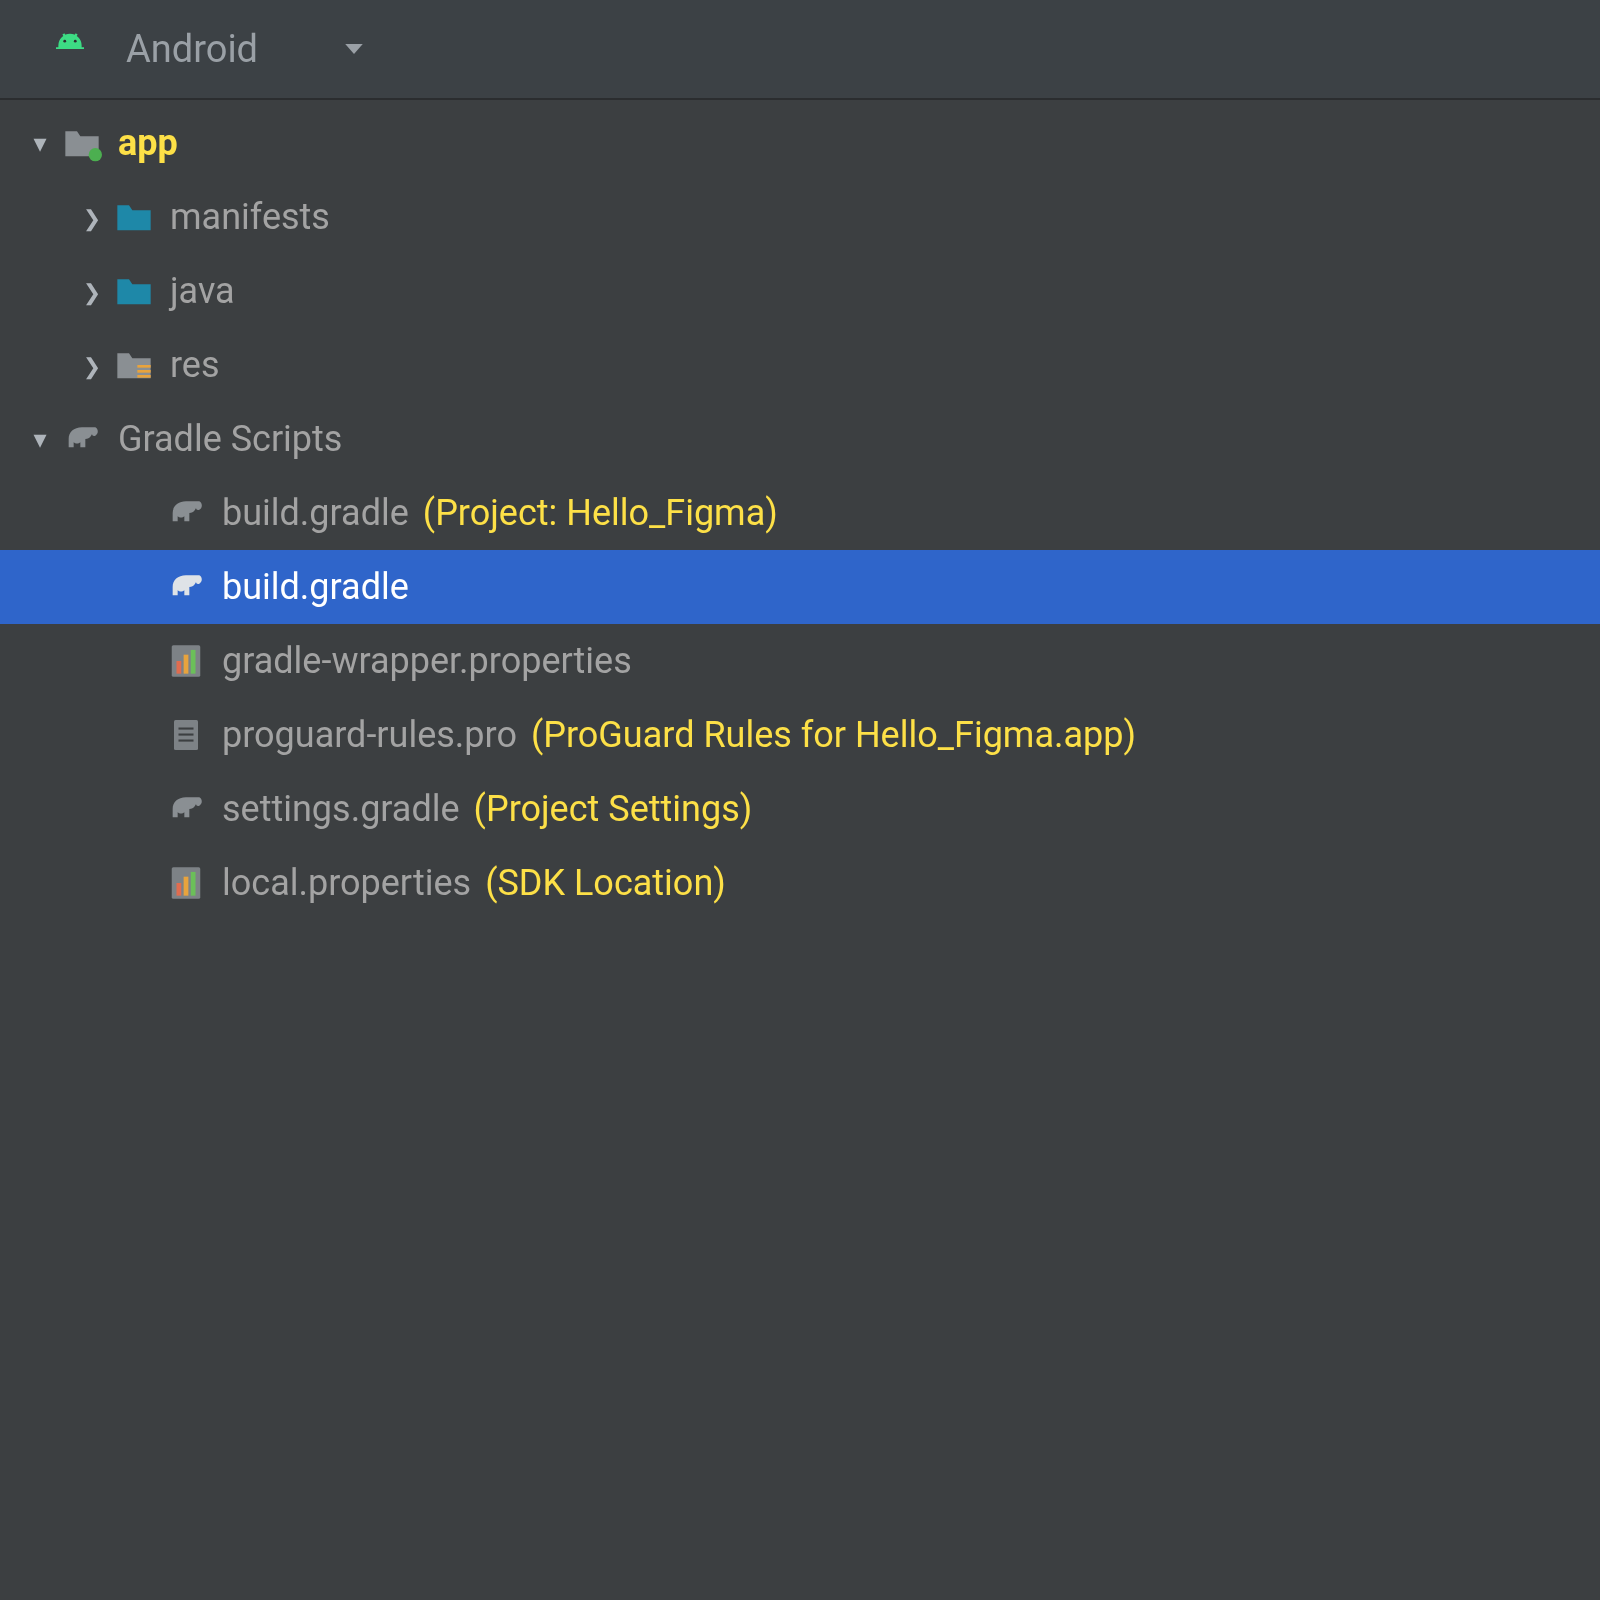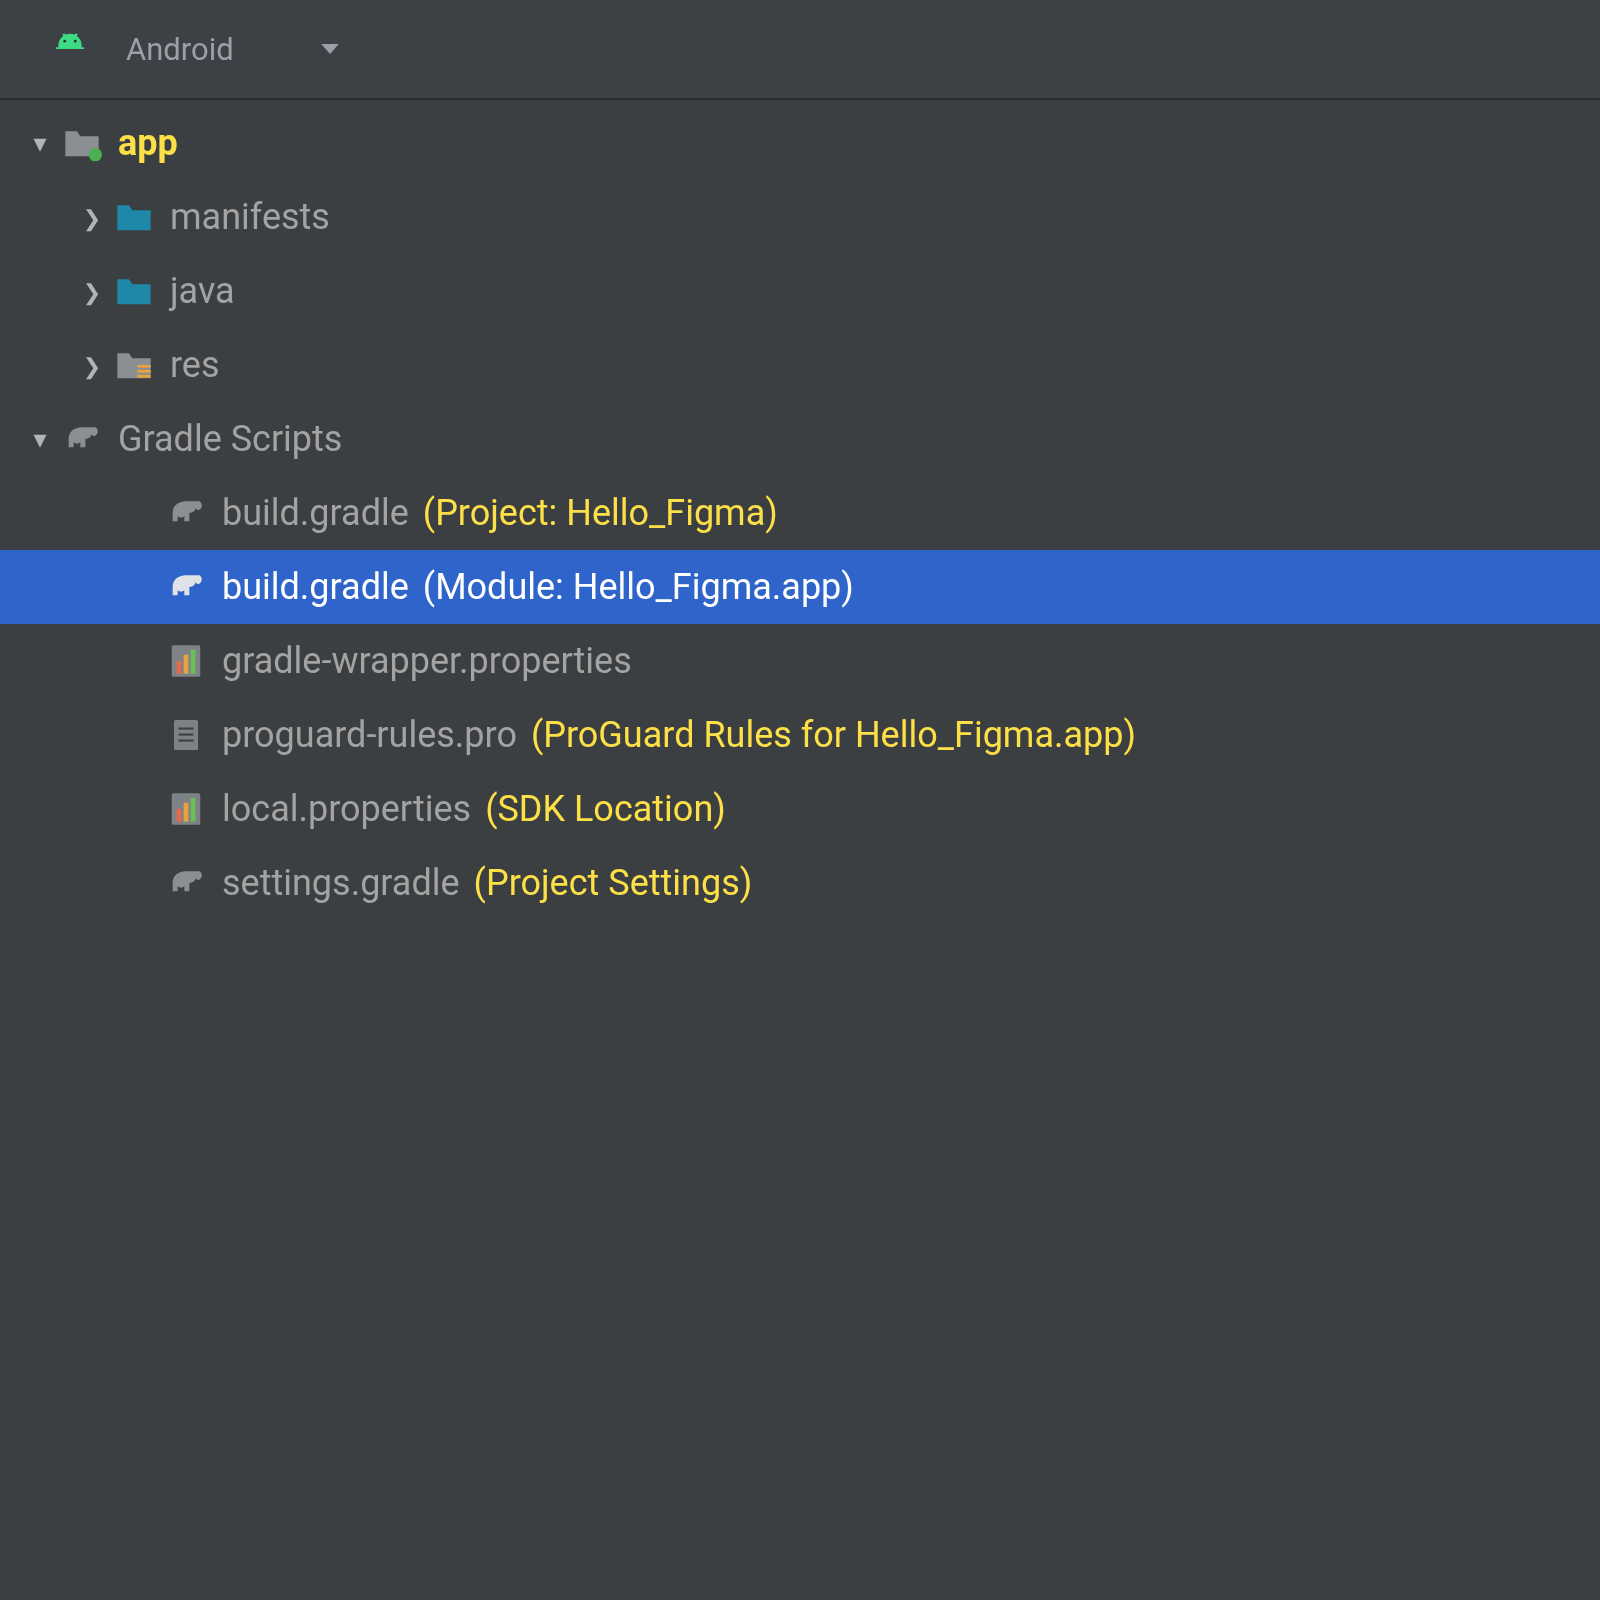--- a/index.html
+++ b/index.html
@@ -12,21 +12,21 @@
   }
   .header {
     height: 100px;
     background: #3c4145;
     border-bottom: 2px solid #2b2d2f;
     display: flex;
     align-items: center;
     padding-left: 48px;
     gap: 20px;
   }
-  .header .label { color: #9aa0a6; font-size: 31px; }
+  .header .label { color: #9aa0a6; font-size: 38px; }
   .tree { padding-top: 6px; }
   .row {
     position: relative;
     display: flex;
     align-items: center;
     height: 74px;
     white-space: nowrap;
     padding-left: 0;
   }
   .row.selected { background: #2f65ca; color: #ffffff; }
@@ -179,21 +179,20 @@
 
   <div class="row selected">
     <span class="indent d2"></span>
     <span class="arrow blank"></span>
     <span class="ico">
       <svg viewBox="0 0 24 24" width="40" height="40">
           <path style="fill:#dfe3e7" d="M20 5c2 1 2 4 0 5-1 .5-2 0-2-1 0 0-1 3-4 3v5h-3v-3c-1 1-3 1-4 0v3H4v-5c0-4 3-7 8-7 3 0 5 0 8 0z"></path>
         </svg>
     </span>
     <span class="name">build.gradle</span>
-    <span class="hint">(Module: Hello_Figma.app)</span>
   </div>
 
   <div class="row">
     <span class="indent d2"></span>
     <span class="arrow blank"></span>
     <span class="ico">
       <svg viewBox="0 0 24 24" width="38" height="38">
         <rect class="prop-bg" x="3" y="2" width="18" height="20" rx="1"></rect>
         <rect class="prop-bar-r" x="6" y="12" width="3" height="8"></rect>
         <rect class="prop-bar-o" x="10.5" y="8" width="3" height="12"></rect>
@@ -218,36 +217,36 @@
     </span>
     <span class="name">proguard-rules.pro</span>
     <span class="hint">(ProGuard Rules for Hello_Figma.app)</span>
   </div>
 
 
   <div class="row">
     <span class="indent d2"></span>
     <span class="arrow blank"></span>
     <span class="ico">
+      <svg viewBox="0 0 24 24" width="40" height="40">
+          <path class="elephant" d="M20 5c2 1 2 4 0 5-1 .5-2 0-2-1 0 0-1 3-4 3v5h-3v-3c-1 1-3 1-4 0v3H4v-5c0-4 3-7 8-7 3 0 5 0 8 0z"></path>
+        </svg>
+    </span>
+    <span class="name">settings.gradle</span>
+    <span class="hint">(Project Settings)</span>
+  </div>
+
+  <div class="row">
+    <span class="indent d2"></span>
+    <span class="arrow blank"></span>
+    <span class="ico">
       <svg viewBox="0 0 24 24" width="38" height="38">
         <rect class="prop-bg" x="3" y="2" width="18" height="20" rx="1"></rect>
         <rect class="prop-bar-r" x="6" y="12" width="3" height="8"></rect>
         <rect class="prop-bar-o" x="10.5" y="8" width="3" height="12"></rect>
         <rect class="prop-bar-g" x="15" y="5" width="3" height="15"></rect>
       </svg>
     </span>
     <span class="name">local.properties</span>
     <span class="hint">(SDK Location)</span>
   </div>
 
-  <div class="row">
-    <span class="indent d2"></span>
-    <span class="arrow blank"></span>
-    <span class="ico">
-      <svg viewBox="0 0 24 24" width="40" height="40">
-          <path class="elephant" d="M20 5c2 1 2 4 0 5-1 .5-2 0-2-1 0 0-1 3-4 3v5h-3v-3c-1 1-3 1-4 0v3H4v-5c0-4 3-7 8-7 3 0 5 0 8 0z"></path>
-        </svg>
-    </span>
-    <span class="name">settings.gradle</span>
-    <span class="hint">(Project Settings)</span>
-  </div>
-
 </div>
 
 </body></html>

